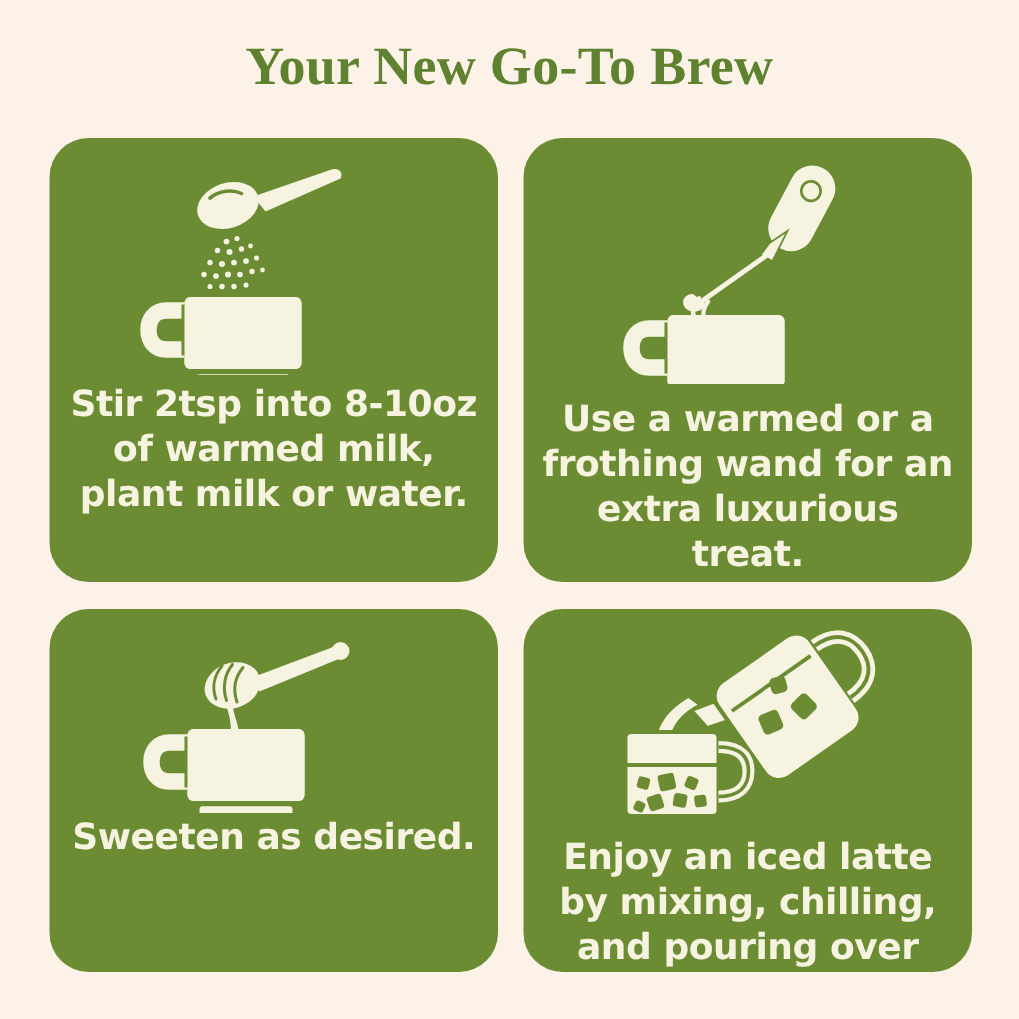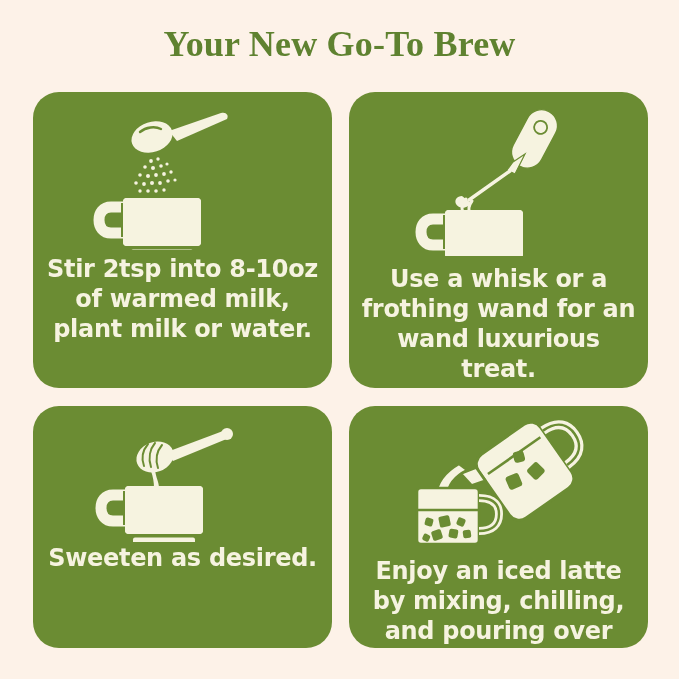--- a/index.html
+++ b/index.html
@@ -145,21 +145,21 @@
         <path d="M53 92 C48 92 45 96 47 100 C49 104 55 105 59 102 L62 99 Z" fill="#F6F3E0"></path>
         <path d="M57 95 C53 98 52 104 54 108" stroke="#F6F3E0" stroke-width="3" fill="none" stroke-linecap="round"></path>
         <path d="M63 97 C60 101 59 106 61 110" stroke="#F6F3E0" stroke-width="3" fill="none" stroke-linecap="round"></path>
 
         <rect x="36" y="106" width="78" height="48" rx="4" fill="#F6F3E0"></rect>
         <path d="M36 115 H24 C16 115 12 121 12 128 C12 135 16 141 24 141 H36" fill="none" stroke="#F6F3E0" stroke-width="11"></path>
         <rect x="34" y="111" width="8" height="34" fill="#6B8C33"></rect>
         <rect x="36" y="106" width="78" height="48" rx="4" fill="#F6F3E0"></rect>
         <rect x="44" y="157.5" width="62" height="6" rx="2" fill="#F6F3E0"></rect>
       </svg>
-      <div class="card-text">Use a whisk or a frothing wand for an wand luxurious treat.</div>
+      <div class="card-text">Use a warmed or a frothing wand for an extra luxurious treat.</div>
     </div>
 
     <div class="card card-3">
       <svg class="card-icon" width="180" height="118" viewBox="0 0 180 118">
 
         <path d="M74 28 L130 7 C136 5 139 10 136 14 L80 37 Z" fill="#F6F3E0"></path>
         <circle cx="134" cy="10" r="6" fill="#F6F3E0"></circle>
 
         <ellipse cx="62" cy="33" rx="19" ry="15" transform="rotate(-20 62 33)" fill="#F6F3E0"></ellipse>
         <path d="M55 20 C50 26 48 34 51 42" stroke="#6B8C33" stroke-width="2" fill="none" stroke-linecap="round"></path>

